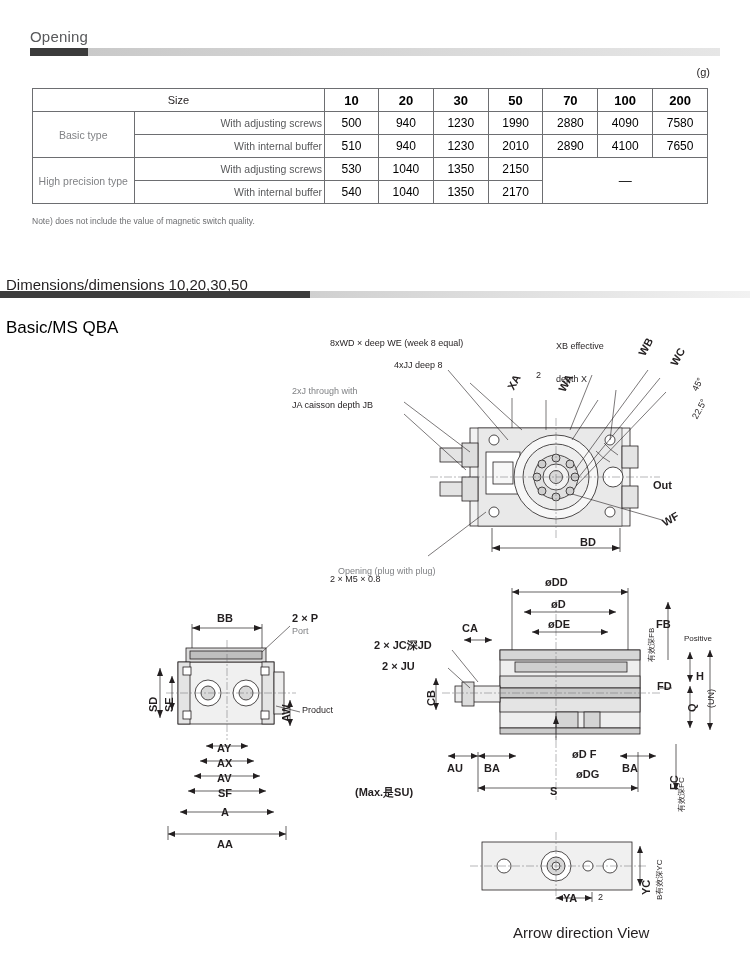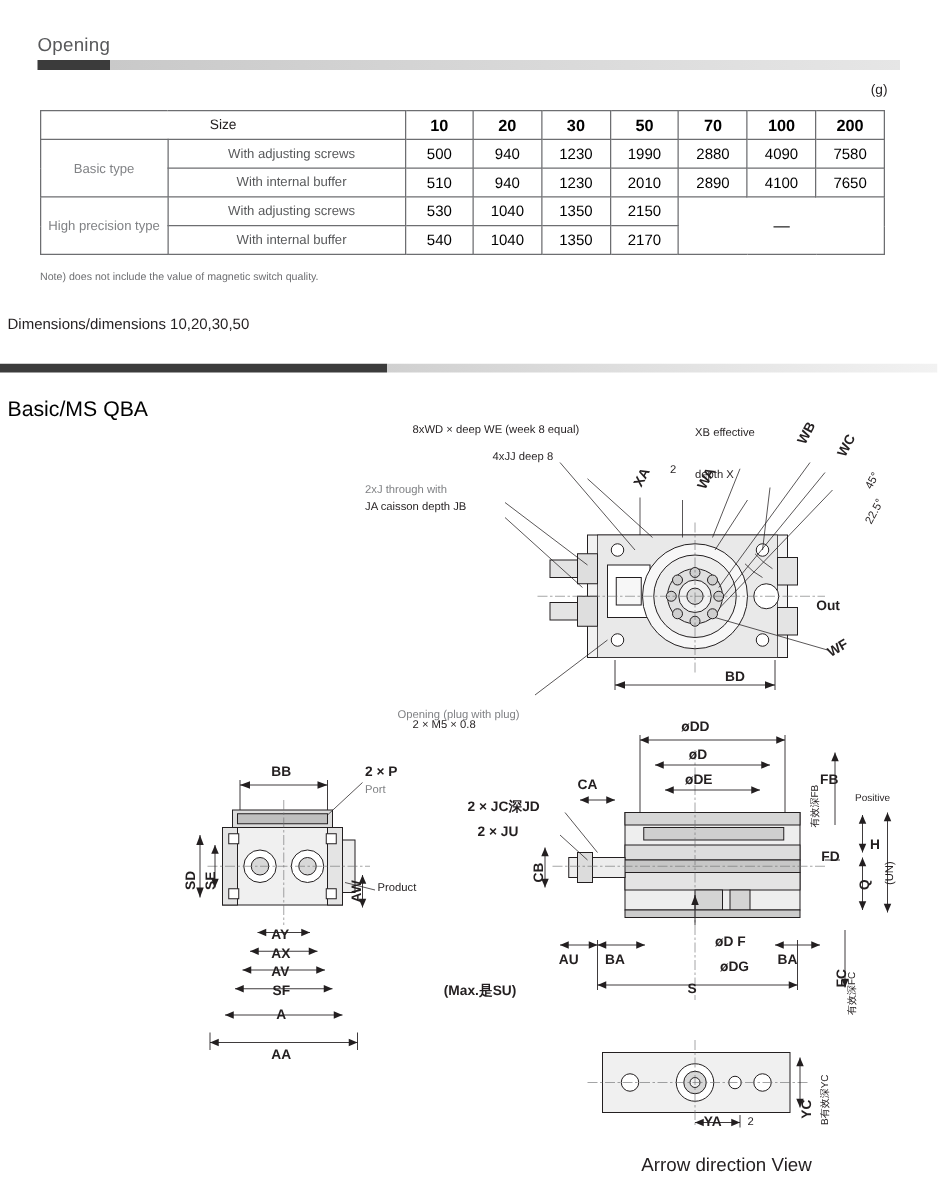--- a/index.html
+++ b/index.html
@@ -68,21 +68,21 @@
     font-size: 13px;
     color: #000;
   }
   table.qty td.rowlabel {
     width: 104px;
     color: #808285;
     font-size: 10.5px;
   }
   table.qty td.sublabel {
     width: 196px;
-    text-align: center;
+    text-align: right;
     padding-left: 10px;
     color: #58595b;
     font-size: 10.5px;
   }
   table.qty td.val {
     font-size: 12px;
     color: #000;
   }
   table.qty td.dash {
     font-size: 13px;
@@ -93,22 +93,22 @@
     left: 32px;
     top: 216px;
     font-size: 8.5px;
     color: #6d6e71;
   }
 
   
   .dim-title {
     position: absolute;
     left: 6px;
-    top: 252px;
-    font-size: 12px;
+    top: 276px;
+    font-size: 15px;
     color: #231f20;
   }
   .dim-bar {
     position: absolute;
     left: 0px;
     top: 291px;
     width: 750px;
     height: 7px;
     background: linear-gradient(to right, #3c3c3c 0px, #3c3c3c 310px, #d0d0d0 310px, #f2f2f2 100%);
   }
@@ -451,21 +451,21 @@
   </g>
 </svg>
 
 <div class="lbl" style="left:330px; top:338px;">8xWD × deep WE (week 8 equal)</div>
 <div class="lbl" style="left:394px; top:360px;">4xJJ deep 8</div>
 <div class="lbl gray" style="left:292px; top:386px;">2xJ through with</div>
 <div class="lbl" style="left:292px; top:400px;">JA caisson depth JB</div>
 <div class="lbl" style="left:556px; top:341px;">XB effective</div>
 <div class="lbl" style="left:556px; top:374px;">depth X</div>
 <div class="lbl" style="left:330px; top:548px;margin-top:26px;">2 × M5 × 0.8</div>
-<div class="lbl gray" style="left:318px; top:566px;">Opening (plug with plug)</div>
+<div class="lbl gray" style="left:338px; top:566px;">Opening (plug with plug)</div>
 
 <div class="lbl b" style="left:505px; top:386px; transform:rotate(-62deg); transform-origin:left top;">XA</div>
 <div class="lbl b" style="left:556px; top:388px; transform:rotate(-62deg); transform-origin:left top;">WA</div>
 <div class="lbl b" style="left:636px; top:352px; transform:rotate(-62deg); transform-origin:left top;">WB</div>
 <div class="lbl b" style="left:668px; top:362px; transform:rotate(-62deg); transform-origin:left top;">WC</div>
 <div class="lbl b" style="left:660px; top:518px; transform:rotate(-30deg); transform-origin:left top;">WF</div>
 <div class="lbl b" style="left:544px; top:536px;margin-left:36px;">BD</div>
 <div class="lbl b" style="left:653px; top:479px;">Out</div>
 <div class="lbl" style="left:690px; top:388px; transform:rotate(-62deg); transform-origin:left top;">45°</div>
 <div class="lbl" style="left:690px; top:416px; transform:rotate(-62deg); transform-origin:left top;">22.5°</div>

